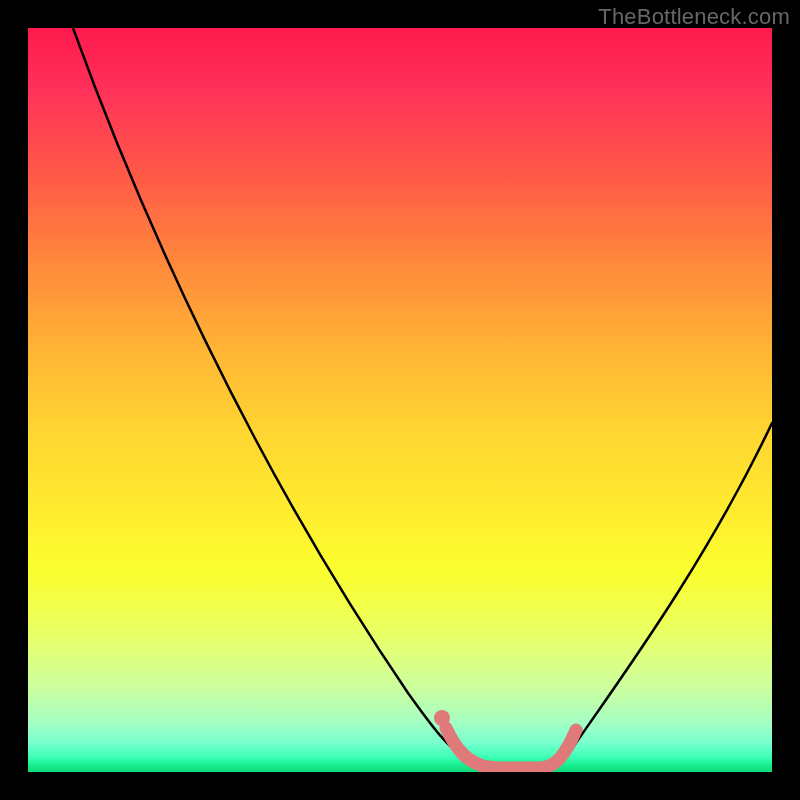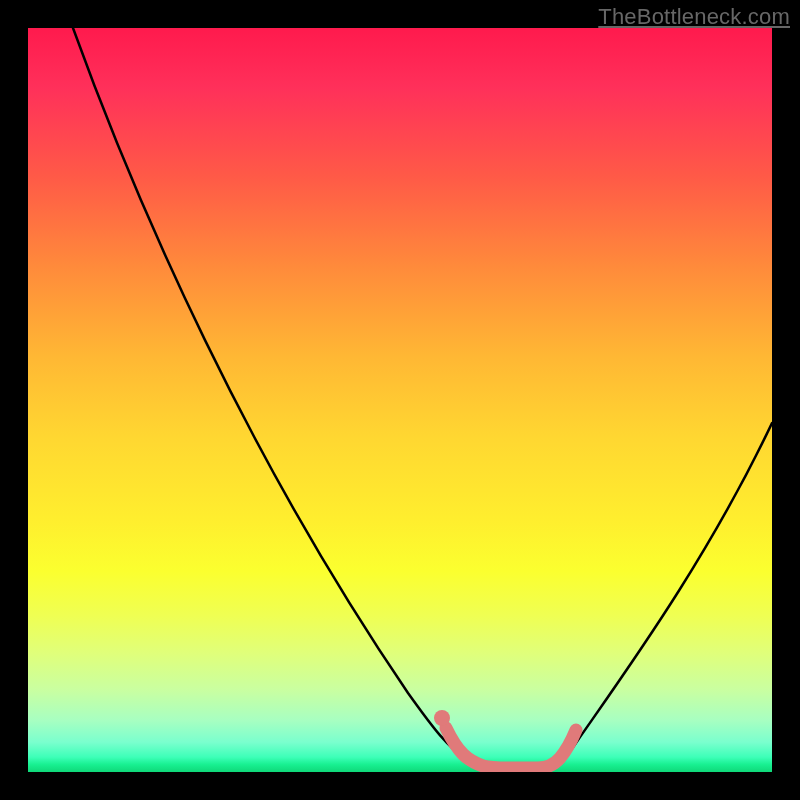--- a/index.html
+++ b/index.html
@@ -52,21 +52,20 @@
     width: 744px;
     height: 744px;
   }
   .watermark {
     position: absolute;
     top: 4px;
     right: 10px;
     color: #676767;
     font-size: 22px;
     letter-spacing: 0.2px;
-    text-decoration: underline;
   }
 </style>
 </head>
 <body>
 
 <div class="frame">
 
   <div class="plot-area">
     <svg class="curve" viewBox="0 0 744 744" preserveAspectRatio="none">
       <path d="M 45 0

